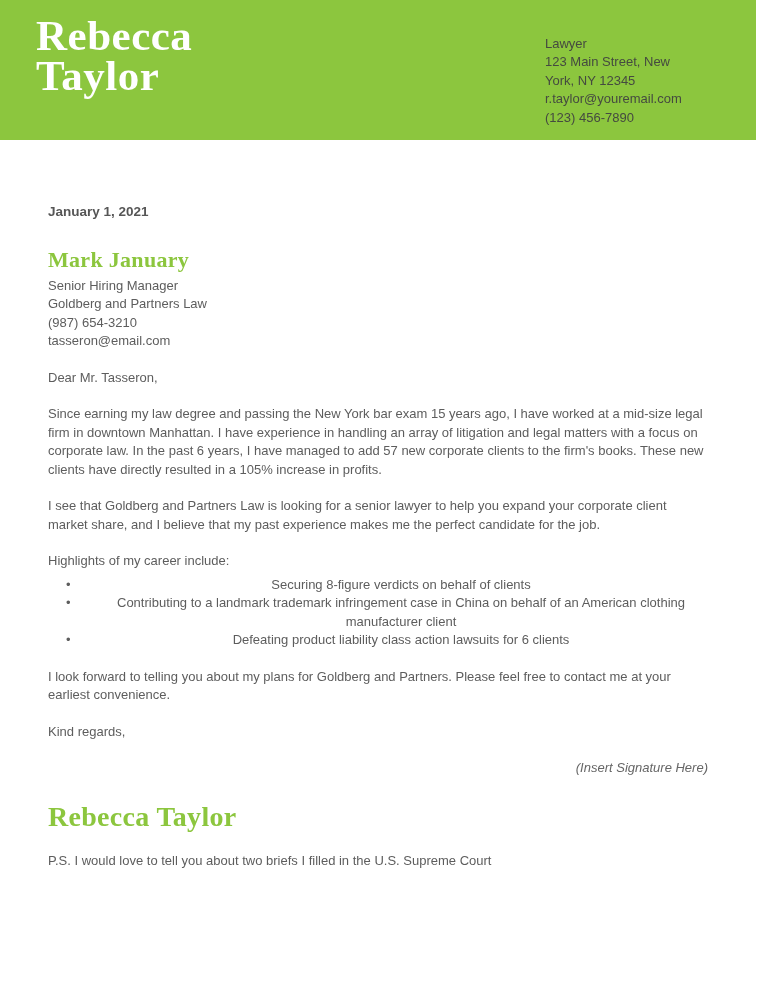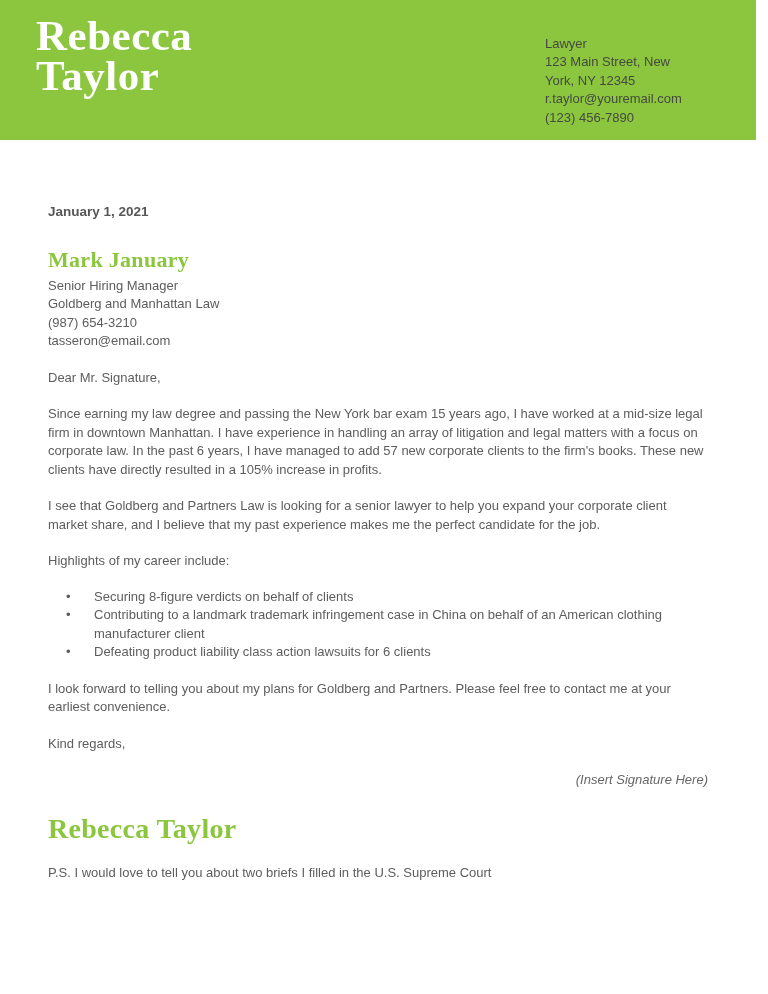--- a/index.html
+++ b/index.html
@@ -65,23 +65,24 @@
     line-height: 26px;
     color: #8cc63e;
     letter-spacing: 0.3px;
   }
   .recipient-block { margin-top: 4px; }
   .recipient-block p { margin: 0; }
   .salutation { margin-top: 18px; }
   .para { margin-top: 18px; }
   .highlights-intro { margin-top: 18px; }
   ul.highlights {
-    margin-top: 17px;
+    margin-top: 5px;
     list-style: none;
     padding-left: 18px;
+    text-align: center;
   }
   ul.highlights li {
     position: relative;
     padding-left: 28px;
   }
   ul.highlights li::before {
     content: "\2022";
     position: absolute;
     left: 0;
     top: 0;
@@ -126,26 +127,26 @@
   </header>
 
   <main class="content">
 
     <p class="date">January 1, 2021</p>
 
     <h2 class="recipient-name">Mark January</h2>
 
     <div class="recipient-block">
       <p>Senior Hiring Manager</p>
-      <p>Goldberg and Manhattan Law</p>
+      <p>Goldberg and Partners Law</p>
       <p>(987) 654-3210</p>
       <p>tasseron@email.com</p>
     </div>
 
-    <p class="salutation">Dear Mr. Signature,</p>
+    <p class="salutation">Dear Mr. Tasseron,</p>
 
     <p class="para">Since earning my law degree and passing the New York bar exam 15 years ago, I have worked at a mid-size legal firm in downtown Manhattan. I have experience in handling an array of litigation and legal matters with a focus on corporate law. In the past 6 years, I have managed to add 57 new corporate clients to the firm's books. These new clients have directly resulted in a 105% increase in profits.</p>
 
     <p class="para">I see that Goldberg and Partners Law is looking for a senior lawyer to help you expand your corporate client market share, and I believe that my past experience makes me the perfect candidate for the job.</p>
 
     <p class="highlights-intro">Highlights of my career include:</p>
 
     <ul class="highlights">
       <li>Securing 8-figure verdicts on behalf of clients</li>
       <li>Contributing to a landmark trademark infringement case in China on behalf of an American clothing manufacturer client</li>

